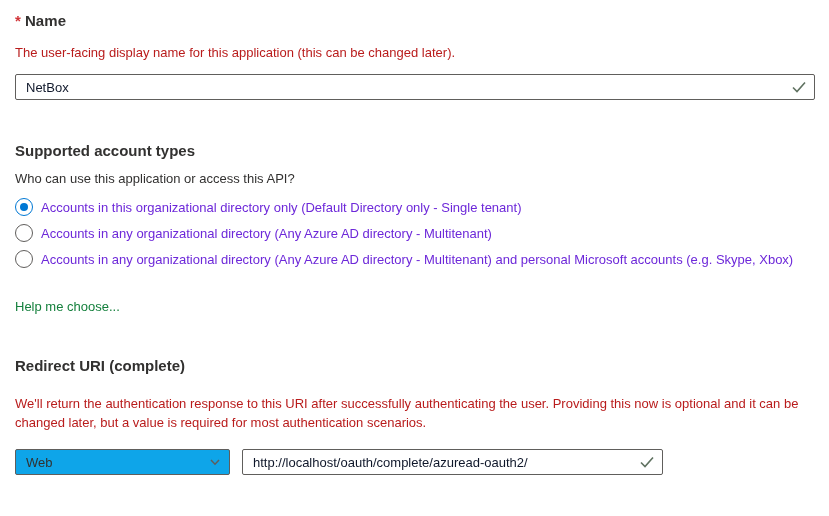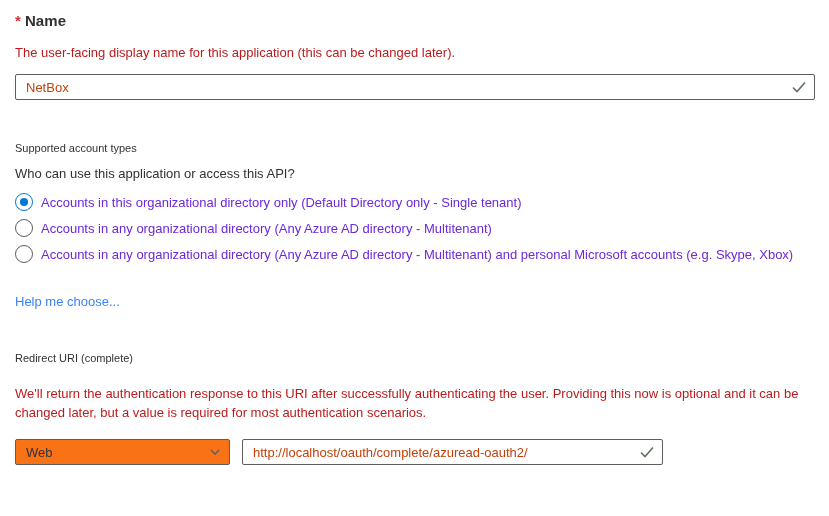--- a/index.html
+++ b/index.html
@@ -41,36 +41,36 @@
   }
   .input-wrap input {
     border: none;
     outline: none;
     background: transparent;
     width: 100%;
     height: 100%;
     padding: 0 30px 0 10px;
     font-family: "Liberation Sans", sans-serif;
     font-size: 13px;
-    color: #c2410c;
+    color: #0f172a;
   }
   .name-input-wrap { margin-top: 12px; width: 800px; }
 
   .icon-right {
     position: absolute;
     right: 8px;
     top: 50%;
     transform: translateY(-50%);
     display: flex;
     align-items: center;
   }
 
   .section-title {
-    font-size: 11px;
-    font-weight: 400;
+    font-size: 15px;
+    font-weight: 700;
     margin-top: 42px;
   }
   .question {
     font-size: 13px;
     margin-top: 12px;
   }
 
   .radio-group { margin-top: 8px; }
   .radio-row {
     display: flex;
@@ -99,21 +99,21 @@
     font-size: 13px;
     margin-left: 8px;
     color: #6d28d9;
     white-space: nowrap;
   }
 
   .help-link {
     display: inline-block;
     margin-top: 27px;
     font-size: 13px;
-    color: #3b82f6;
+    color: #15803d;
     text-decoration: none;
     cursor: pointer;
   }
 
   .redirect-desc { margin-top: 20px; }
 
   .redirect-row {
     display: flex;
     align-items: center;
     gap: 12px;
@@ -124,21 +124,21 @@
     border: 1px solid #605e5c;
     border-radius: 2px;
     height: 26px;
     width: 215px;
     display: flex;
     align-items: center;
     padding: 0 30px 0 10px;
     font-size: 13px;
     color: #323130;
     cursor: pointer;
-    background: #f97316;
+    background: #0ea5e9;
   }
   .uri-input-wrap { width: 421px; }
 </style>
 </head>
 <body>
 
 <div class="page">
 
   <div>
     <div class="field-label">

